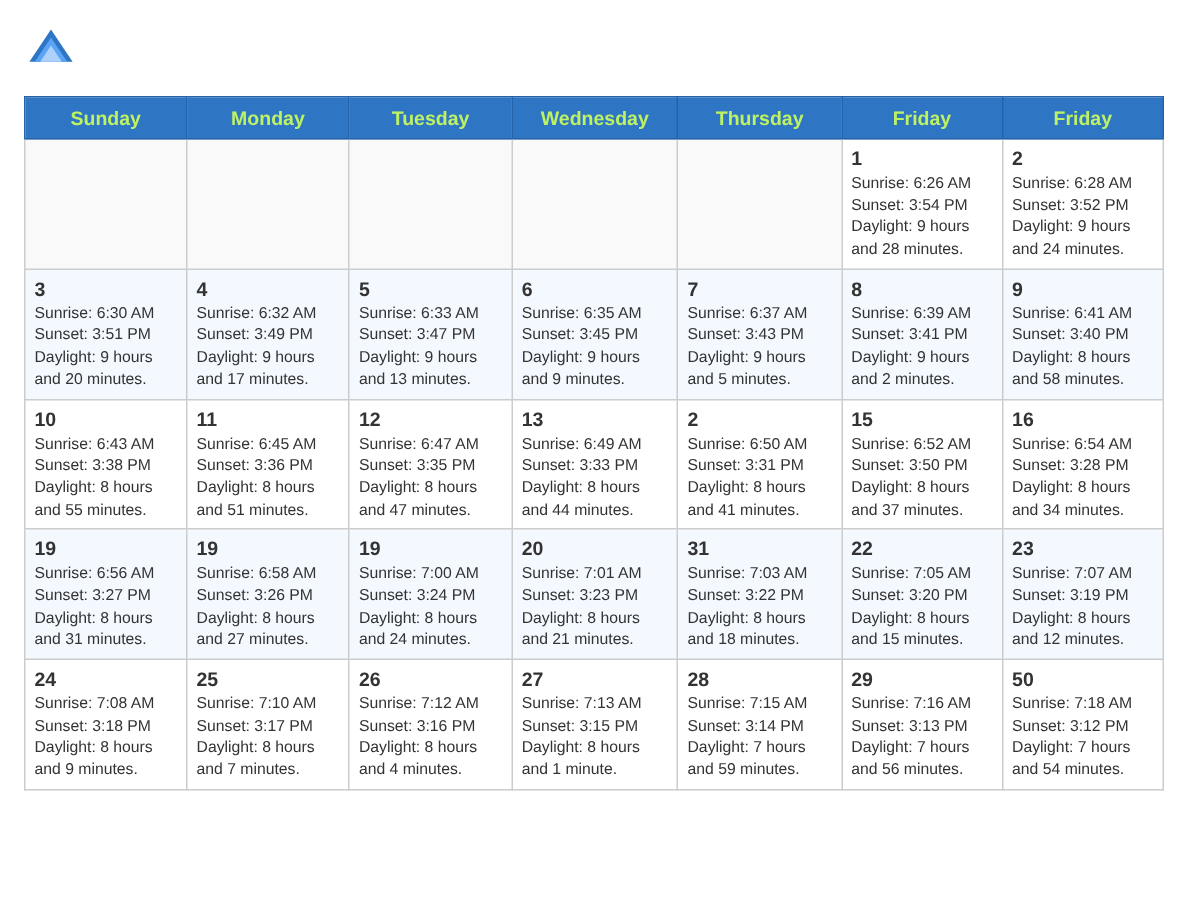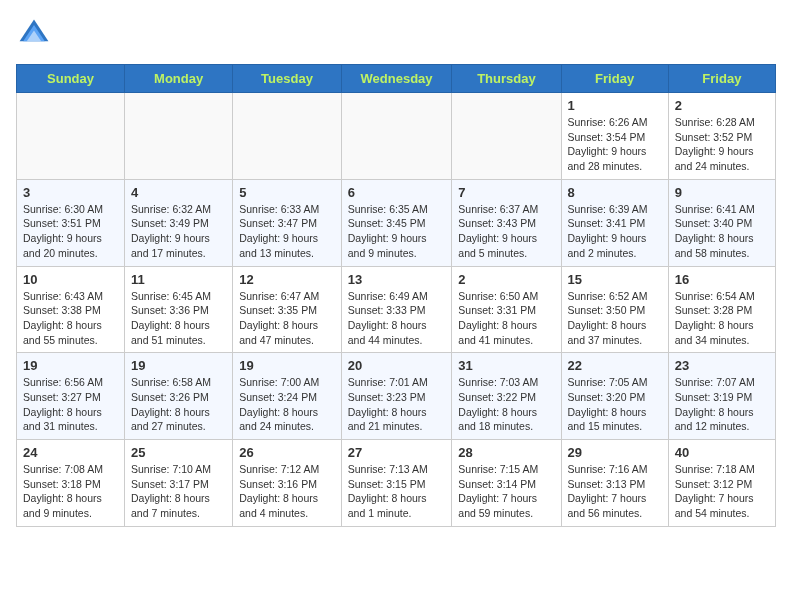--- a/index.html
+++ b/index.html
@@ -307,20 +307,20 @@
 Sunset: 3:14 PM
 Daylight: 7 hours and 59 minutes.</div>
         </td>
         <td>
           <span class="day-number">29</span>
           <div class="day-info">Sunrise: 7:16 AM
 Sunset: 3:13 PM
 Daylight: 7 hours and 56 minutes.</div>
         </td>
         <td>
-          <span class="day-number">40</span>
+          <span class="day-number">50</span>
           <div class="day-info">Sunrise: 7:18 AM
 Sunset: 3:12 PM
 Daylight: 7 hours and 54 minutes.</div>
         </td>
       </tr>
     </tbody>
 </table>
 
 </body></html>

